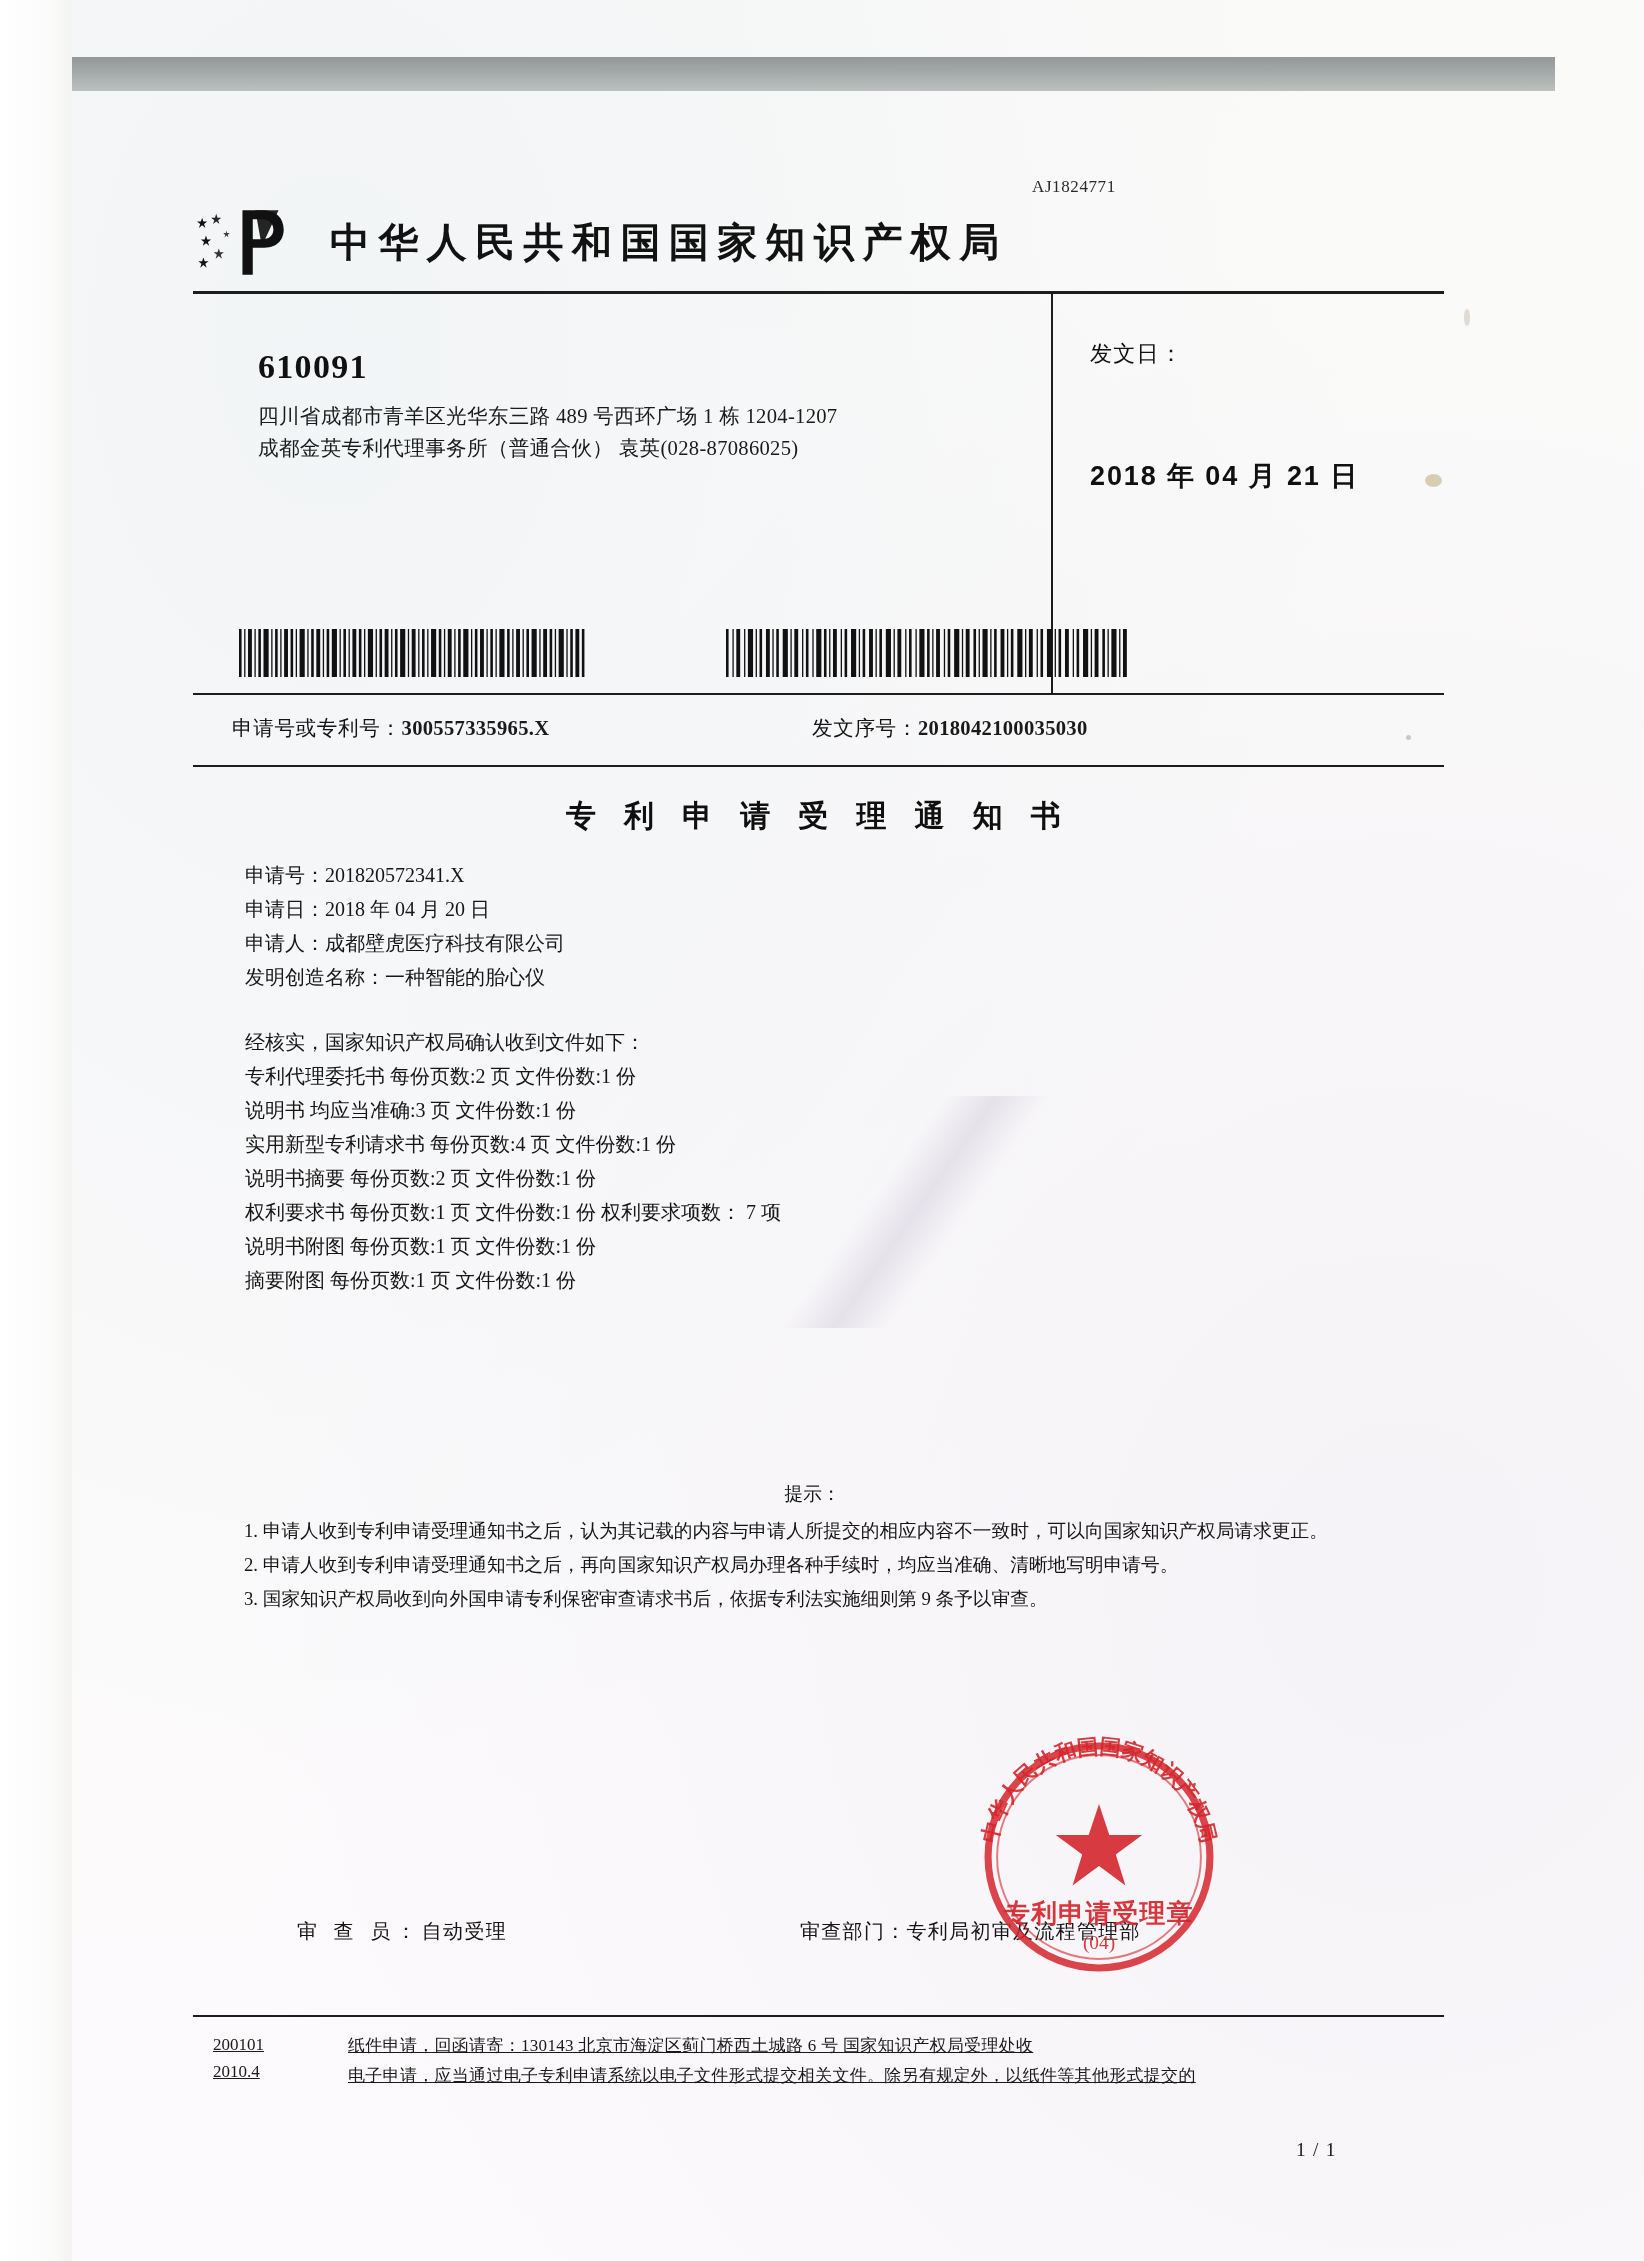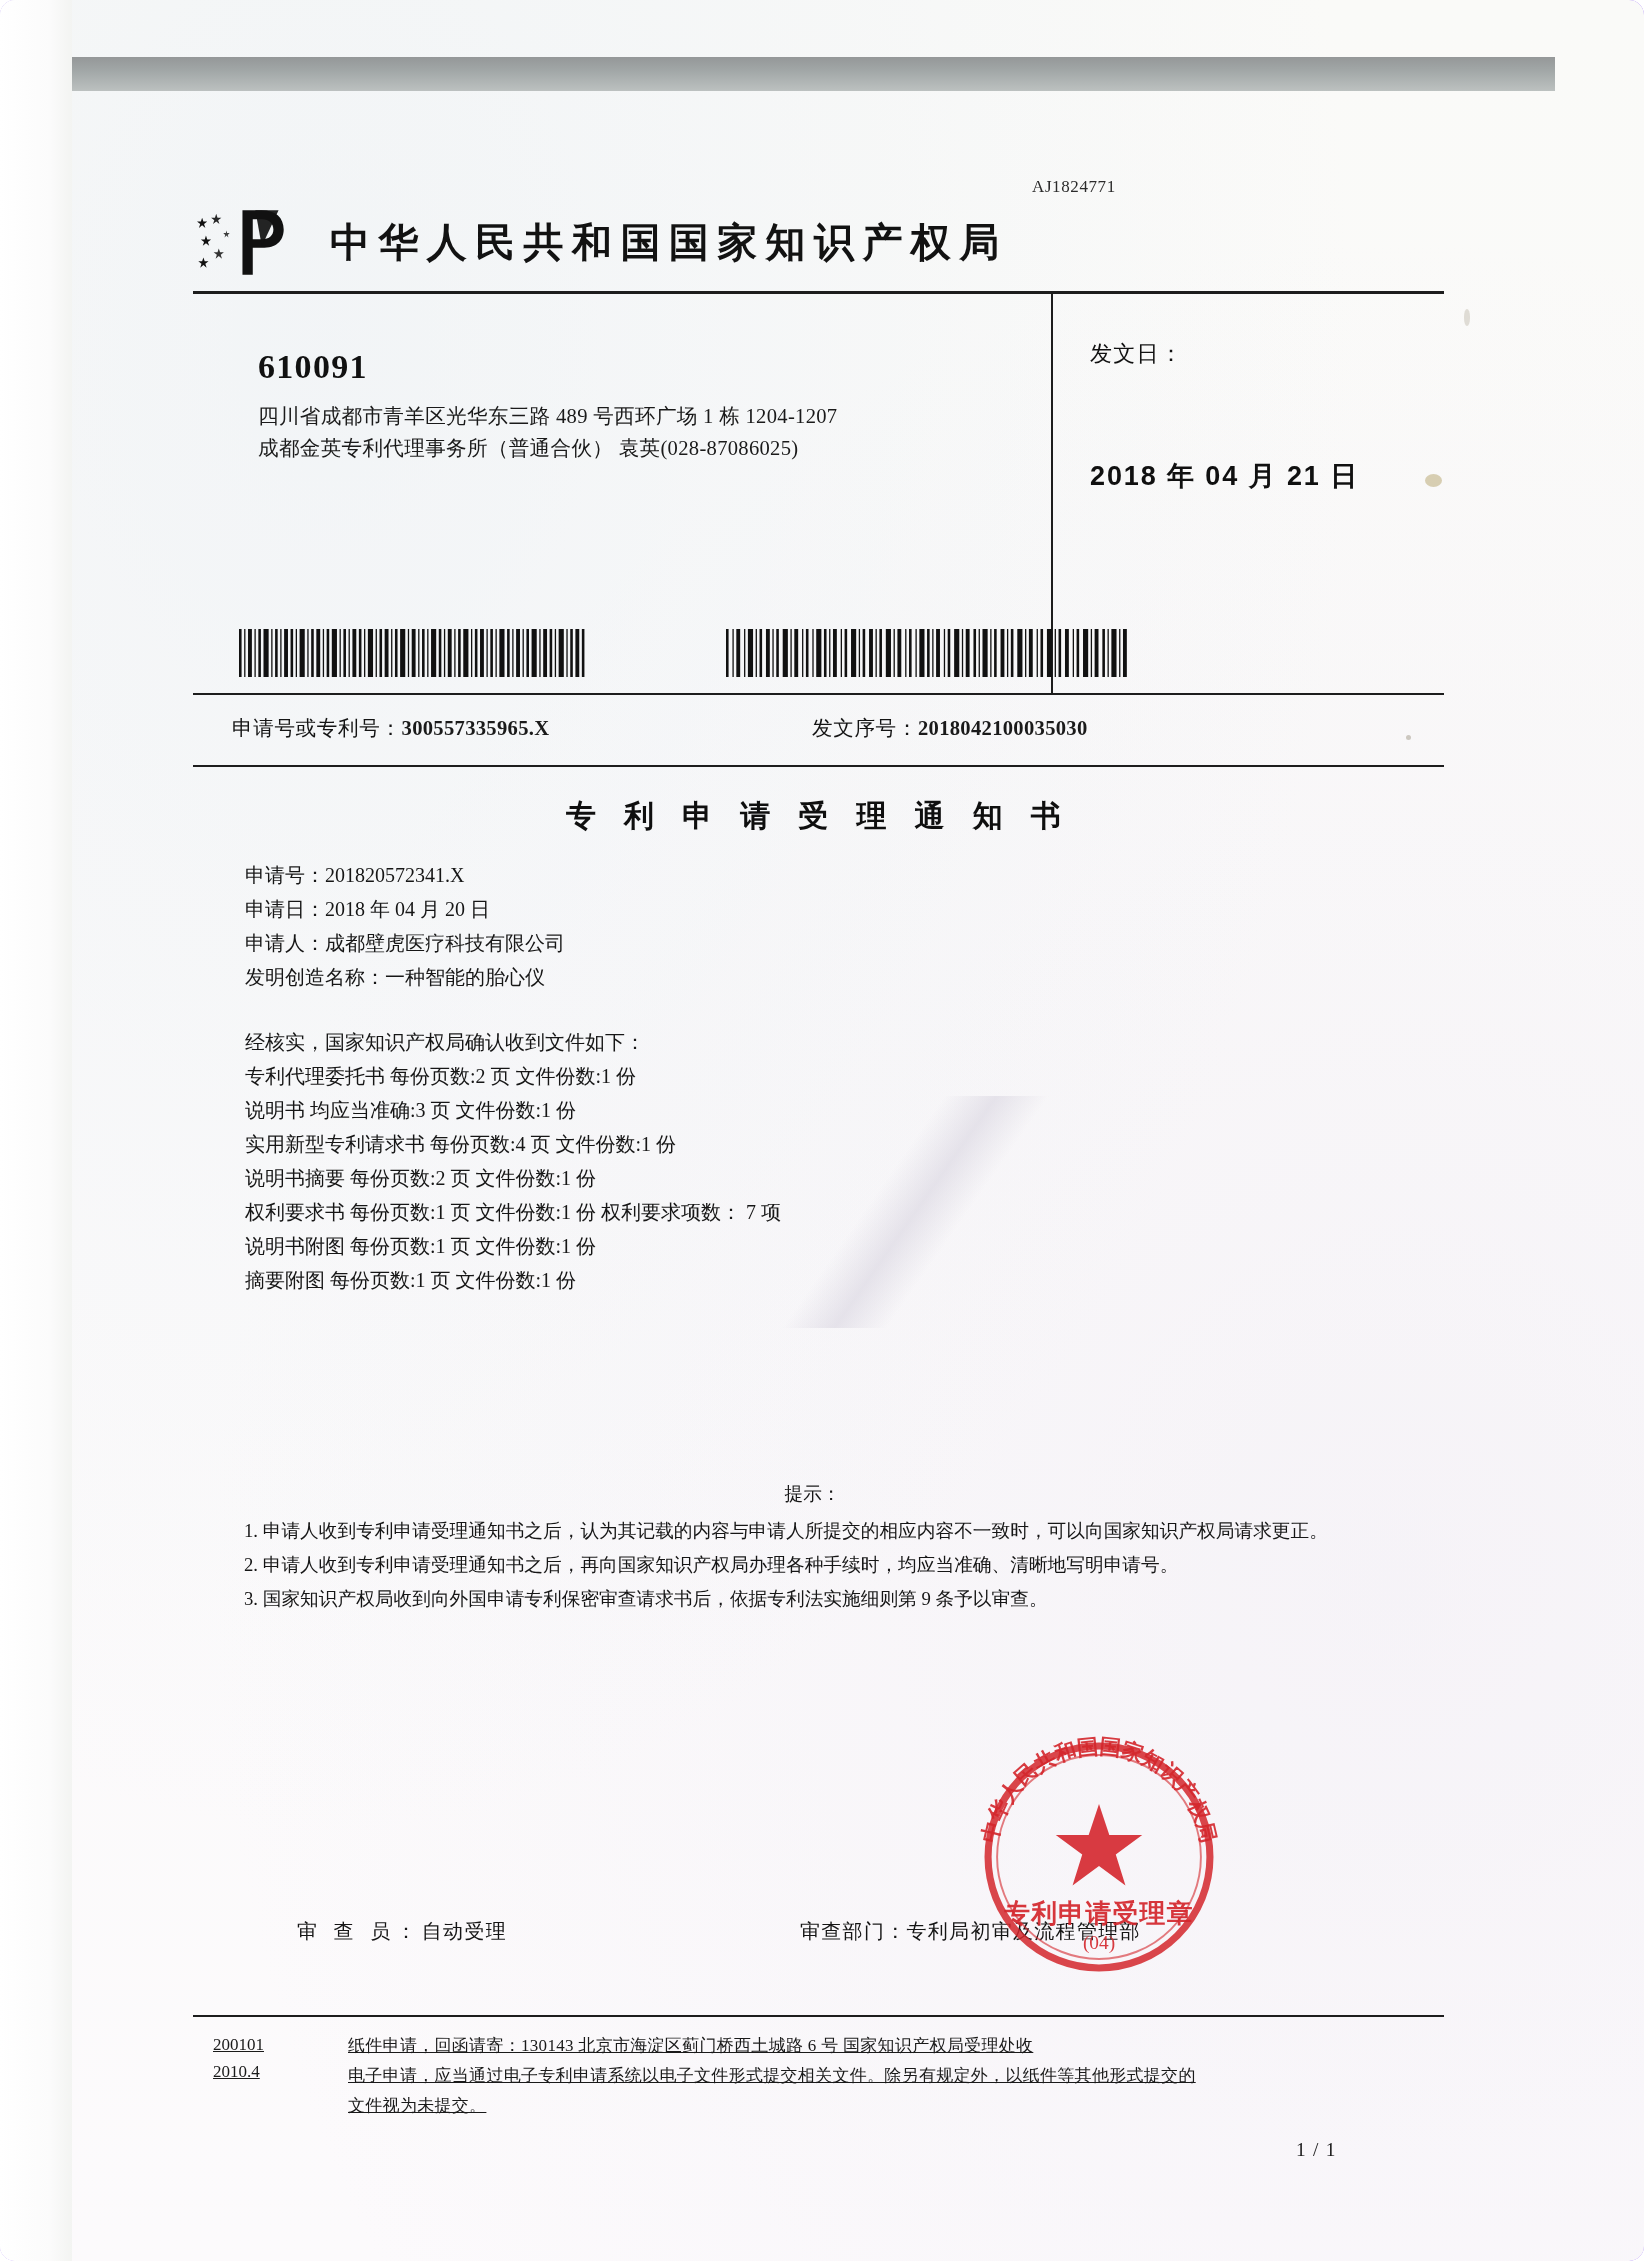--- a/index.html
+++ b/index.html
@@ -10,21 +10,20 @@
   body {
     font-family: "Liberation Serif", serif;
     color: #1a1a1a;
   }
   .page {
     position: relative;
     width: 1644px;
     height: 2261px;
     background: #8b5cf6;
     overflow: hidden;
-    border-radius: 15px;
   }
   
   .scan-tint {
     position: absolute;
     inset: 0;
     background:
       radial-gradient(ellipse at 20% 15%, rgba(235,240,245,0.55), rgba(255,255,255,0) 55%),
       radial-gradient(ellipse at 85% 70%, rgba(240,236,244,0.5), rgba(255,255,255,0) 60%),
       linear-gradient(180deg, rgba(250,250,248,1), rgba(252,250,252,1));
     pointer-events: none;
@@ -545,21 +544,20 @@
   </svg>
 
   <div class="footer">
     <div class="codes">
       <div>200101</div>
       <div>2010.4</div>
     </div>
     <div class="ftext">
       <div>纸件申请，回函请寄：130143 北京市海淀区蓟门桥西土城路 6 号  国家知识产权局受理处收</div>
       <div>电子申请，应当通过电子专利申请系统以电子文件形式提交相关文件。除另有规定外，以纸件等其他形式提交的</div>
-      <div>文件视为未提交。</div>
     </div>
   </div>
 
   <div class="pagenum">1 / 1</div>
 
   <div class="smudge smudge-a"></div>
   <div class="smudge smudge-b"></div>
   <div class="smudge smudge-c"></div>
 </div>
 

